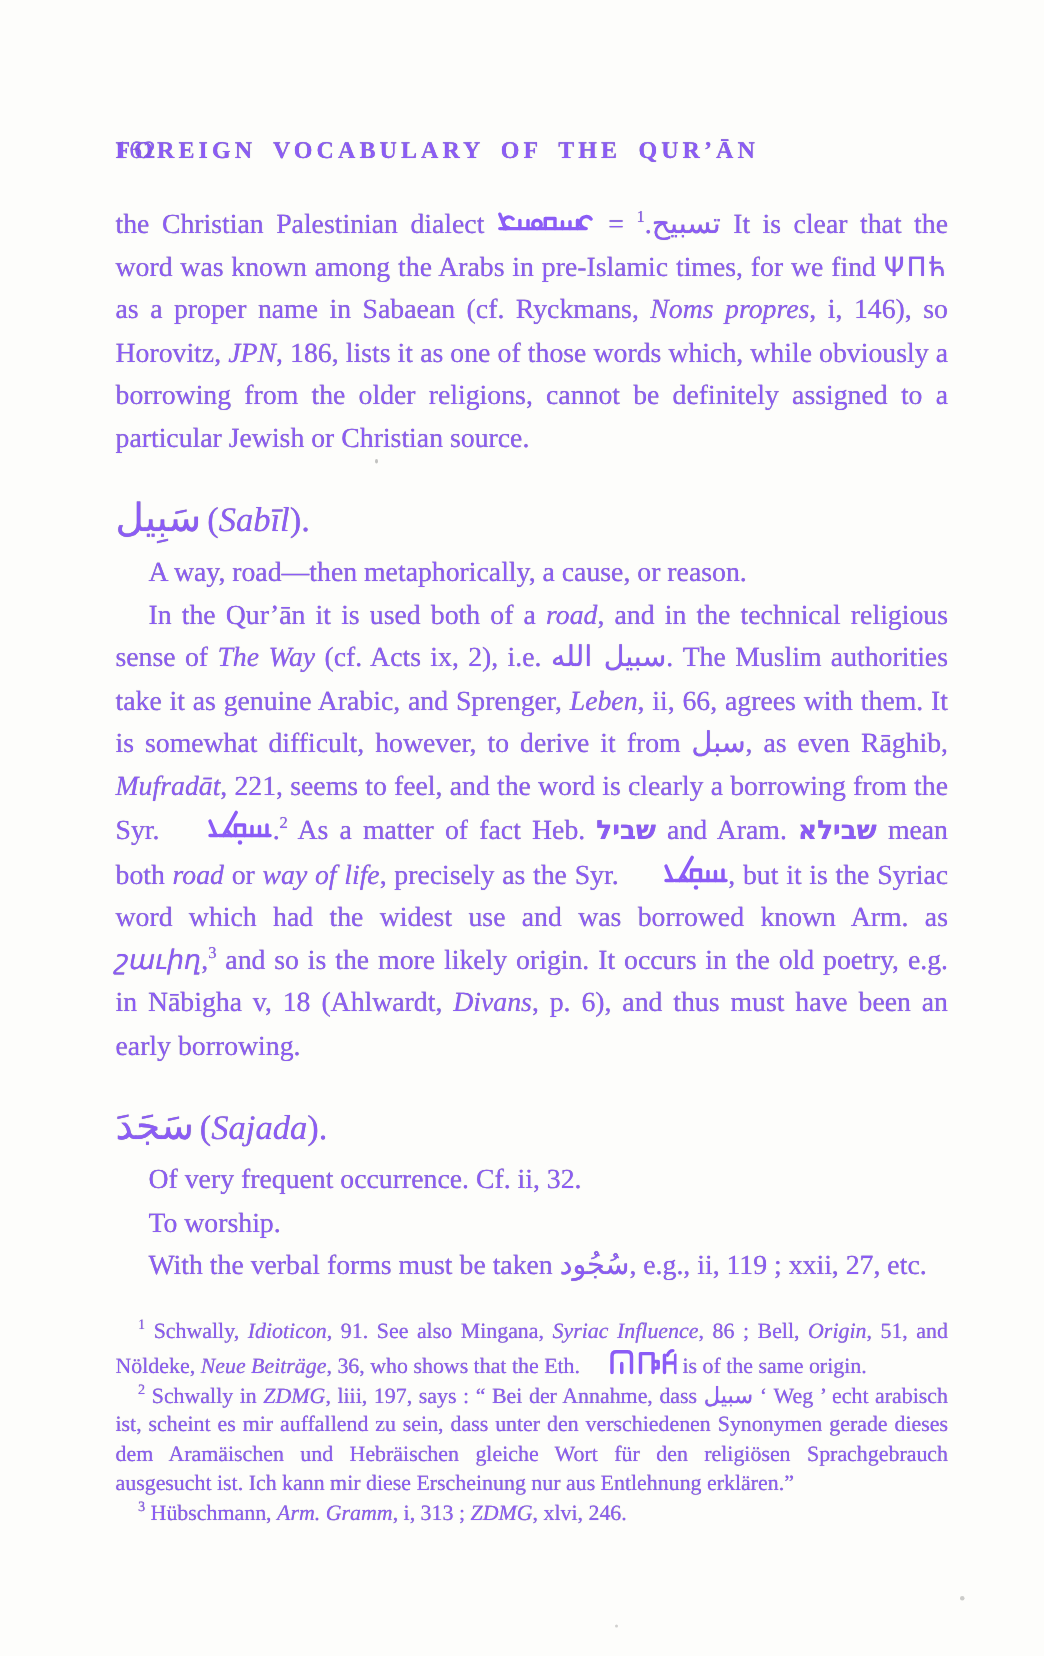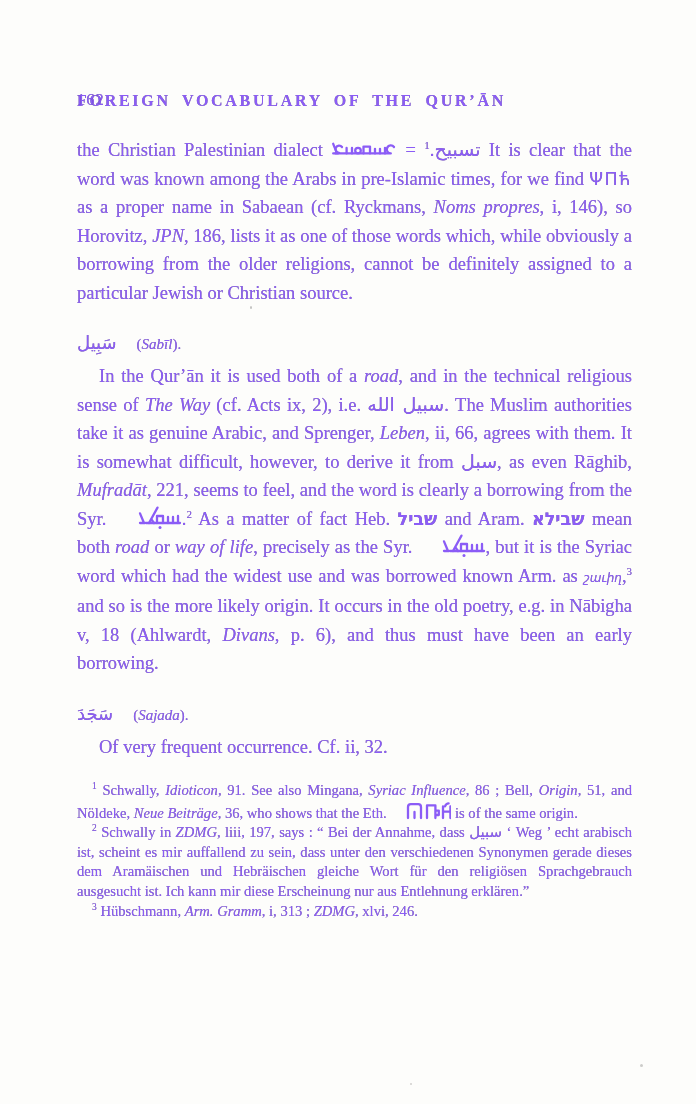--- a/index.html
+++ b/index.html
@@ -29,34 +29,34 @@
   .para{
     font-size:18.5px;line-height:28.5px;text-align:justify;
     margin:0;
   }
   .para.indent{text-indent:22px;}
   .em{font-style:italic;}
   sup{font-size:11px;line-height:0;vertical-align:super;letter-spacing:0;}
 
   
   .script-ar{font-family:"DejaVu Sans",sans-serif;font-size:19px;line-height:1;}
-  .ar-lg{font-size:18px;}
+  .ar-lg{font-size:26px;}
   .script-he{font-family:"DejaVu Sans",sans-serif;font-weight:700;font-size:17.5px;}
-  .script-hy{font-family:"DejaVu Sans",sans-serif;font-style:italic;font-size:12px;}
+  .script-hy{font-family:"DejaVu Sans",sans-serif;font-style:italic;font-size:18px;}
   .script-sab{font-family:"DejaVu Sans",sans-serif;font-size:17.5px;letter-spacing:1.5px;}
   .glyph{display:inline-block;}
   .glyph svg{display:inline-block;stroke:currentColor;fill:none;
     stroke-width:2.3;stroke-linecap:round;stroke-linejoin:round;}
   .glyph.v-syr1 svg{vertical-align:-4px;}
   .glyph.v-syr2 svg{vertical-align:-6px;}
   .glyph.v-eth svg{vertical-align:-3px;}
 
   
   .headword{margin:26px 0 8px 0;font-size:18.5px;}
-  .headword .hw-gloss{font-size:15px;margin-left:20px;}
+  .headword .hw-gloss{font-size:23px;margin-left:4px;}
 
   
   .footnotes{margin-top:20px;}
   .footnote{
     font-size:14.6px;line-height:19.6px;text-align:justify;
     text-indent:15px;margin:0;
   }
   .footnote sup{font-size:9.5px;}
   .footnote .script-ar{font-size:15px;margin-top:27px;}
 
@@ -84,20 +84,21 @@
             <circle cx="27" cy="12.6" r="2.8"></circle>
             <path d="M21 15.4V10m-5.4 5.4V10"></path>
             <path d="M11 9a3.6 3.6 0 1 0-2.9 5.8"></path>
             <path d="M6 15.4 2.2 5.8M2.2 15.4H7"></path>
           </svg></span><span> = </span><span class="script-ar">تسبيح</span><span>.</span><sup>1</sup><span>  It is clear that the word was known among the Arabs in pre-Islamic times, for we find </span><span class="script-sab">ΨΠћ</span><span> as a proper name in Sabaean (cf. Ryckmans, </span><span class="em">Noms propres</span><span>, i, 146), so Horovitz, </span><span class="em">JPN</span><span>, 186, lists it as one of those words which, while obviously a borrowing from the older religions, cannot be definitely assigned to a particular Jewish or Christian source.</span></p>
 
     <div class="headword">
       <span class="script-ar ar-lg">سَبِيل</span><span class="hw-gloss"><span>(</span><span class="em">Sabīl</span><span>).</span></span>
     </div>
 
+    <p class="para indent"><span>A way, road—then metaphorically, a cause, or reason.</span></p>
     <p class="para indent"><span>In the Qur’ān it is used both of a </span><span class="em">road</span><span>, and in the technical religious sense of </span><span class="em">The Way</span><span> (cf. Acts ix, 2), i.e. </span><span class="script-ar">سبيل الله</span><span>.  The Muslim authorities take it as genuine Arabic, and Sprenger, </span><span class="em">Leben</span><span>, ii, 66, agrees with them.  It is somewhat difficult, however, to derive it from </span><span class="script-ar">سبل</span><span>, as even Rāghib, </span><span class="em">Mufradāt</span><span>, 221, seems to feel, and the word is clearly a borrowing from the Syr. </span><span class="glyph v-syr2" title="ܫܒܝܠܐ"><svg width="46" height="26" viewBox="0 0 46 26">
             <path d="M44 18H10"></path>
             <path d="M42 18v-7M37 18v-6M32 18v-6"></path>
             <path d="M27 18v-7h-6v7"></path>
             <path d="M18 18l-2.2-3"></path>
             <path d="M13 18 21.5 2.6"></path>
             <path d="M8 18 4 8.4M4 18h5"></path>
             <circle cx="24" cy="22.6" r="1.5" fill="currentColor" stroke="none"></circle>
           </svg></span><span>.</span><sup>2</sup><span>  As a matter of fact Heb. </span><span class="script-he">שביל</span><span> and Aram. </span><span class="script-he">שבילא</span><span> mean both </span><span class="em">road</span><span> or </span><span class="em">way of life</span><span>, precisely as the Syr. </span><span class="glyph v-syr2" title="ܫܒܝܠܐ"><svg width="46" height="26" viewBox="0 0 46 26">
             <path d="M44 18H10"></path>
@@ -107,20 +108,22 @@
             <path d="M13 18 21.5 2.6"></path>
             <path d="M8 18 4 8.4M4 18h5"></path>
             <circle cx="24" cy="22.6" r="1.5" fill="currentColor" stroke="none"></circle>
           </svg></span><span>, but it is the Syriac word which had the widest use and was borrowed known Arm. as </span><span class="script-hy">շաւիղ</span><span>,</span><sup>3</sup><span> and so is the more likely origin.  It occurs in the old poetry, e.g. in Nābigha v, 18 (Ahlwardt, </span><span class="em">Divans</span><span>, p. 6), and thus must have been an early borrowing.</span></p>
 
     <div class="headword">
       <span class="script-ar ar-lg">سَجَدَ</span><span class="hw-gloss"><span>(</span><span class="em">Sajada</span><span>).</span></span>
     </div>
 
     <p class="para indent"><span>Of very frequent occurrence.  Cf. ii, 32.</span></p>
+    <p class="para indent"><span>To worship.</span></p>
+    <p class="para indent"><span>With the verbal forms must be taken </span><span class="script-ar">سُجُود</span><span>, e.g., ii, 119 ; xxii, 27, etc.</span></p>
 
     <div class="footnotes">
       <p class="footnote"><sup>1</sup><span> Schwally, </span><span class="em">Idioticon</span><span>, 91.  See also Mingana, </span><span class="em">Syriac Influence</span><span>, 86 ;  Bell, </span><span class="em">Origin</span><span>, 51, and Nöldeke, </span><span class="em">Neue Beiträge</span><span>, 36, who shows that the Eth. </span><span class="glyph v-eth" title="ሰብሐ"><svg width="46" height="20" viewBox="0 0 46 20">
               <path d="M3 17V6q0-2.8 2.8-2.8h7.4Q16 3.2 16 6v11M9.5 17v-6"></path>
               <path d="M22 17V4.4h8.4V17M30.4 9.6h3.4v4.4h-3.4"></path>
               <path d="M38 17V5.4m7.4 11.6V5.4M38 10.6h7.4M40 5.4q1.2-3 3.6-3"></path>
             </svg></span><span> is of the same origin.</span></p>
       <p class="footnote"><sup>2</sup><span> Schwally in </span><span class="em">ZDMG</span><span>, liii, 197, says : “ Bei der Annahme, dass </span><span class="script-ar">سبيل</span><span> ‘ Weg ’ echt arabisch ist, scheint es mir auffallend zu sein, dass unter den verschiedenen Synonymen gerade dieses dem Aramäischen und Hebräischen gleiche Wort für den religiösen Sprachgebrauch ausgesucht ist.  Ich kann mir diese Erscheinung nur aus Entlehnung erklären.”</span></p>
       <p class="footnote"><sup>3</sup><span> Hübschmann, </span><span class="em">Arm. Gramm</span><span>, i, 313 ;  </span><span class="em">ZDMG</span><span>, xlvi, 246.</span></p>
     </div>

